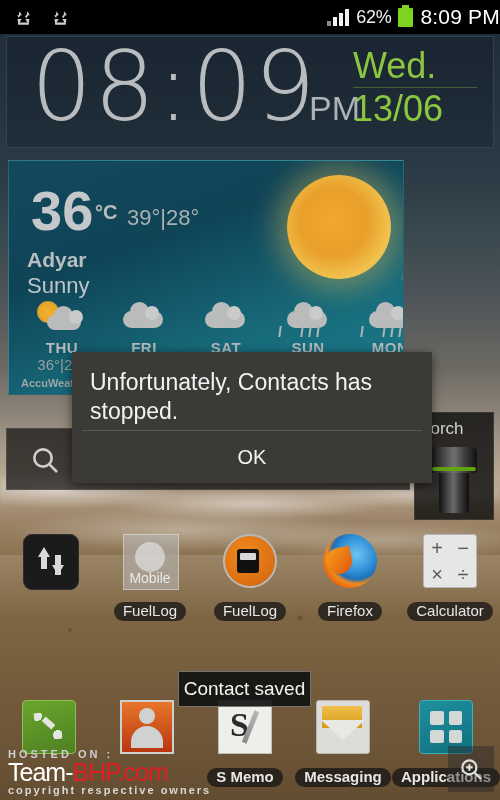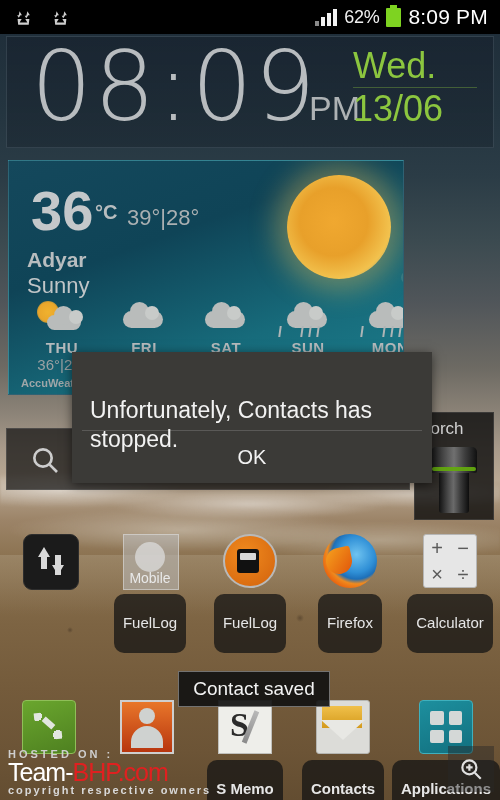--- a/index.html
+++ b/index.html
@@ -26,21 +26,21 @@
       radial-gradient(circle 3px at 70px 30px, rgba(60,45,30,.5), transparent),
       radial-gradient(circle 4px at 300px 18px, rgba(60,45,30,.45), transparent),
       radial-gradient(circle 3px at 150px 110px, rgba(60,45,30,.4), transparent),
       radial-gradient(circle 5px at 250px 90px, rgba(70,52,34,.4), transparent),
       radial-gradient(circle 3px at 430px 140px, rgba(60,45,30,.4), transparent);}
 
   
   .statusbar{position:absolute;left:0;top:0;width:500px;height:34px;background:#000;
     display:flex;align-items:center;color:#e8e8e8;font-size:19px;}
   .sb-left{display:flex;align-items:center;gap:18px;padding-left:14px;}
-  .sb-right{margin-left:auto;display:flex;align-items:center;gap:7px;padding-right:12px;}
+  .sb-right{margin-left:auto;display:flex;align-items:center;gap:7px;}
   .recycle{width:19px;height:19px;color:#cfcfcf;}
   .signal{display:flex;align-items:flex-end;gap:2px;height:17px;}
   .signal i{display:block;width:4px;background:#f2f2f2;}
   .signal i:nth-child(1){height:5px;background:#8a8a8a;}
   .signal i:nth-child(2){height:9px;}
   .signal i:nth-child(3){height:13px;}
   .signal i:nth-child(4){height:17px;}
   .batt-pct{font-size:18px;color:#f0f0f0;letter-spacing:-.3px;}
   .battery{position:relative;width:15px;height:19px;border:0;background:#7ed321;border-radius:1px;}
   .battery:before{content:"";position:absolute;left:4px;top:-3px;width:7px;height:3px;background:#7ed321;}
@@ -109,22 +109,22 @@
   .torch-head{position:absolute;left:16px;top:34px;width:46px;height:26px;
     background:linear-gradient(90deg,#141414 0%,#515151 32%,#707070 50%,#3d3d3d 74%,#101010 100%);
     border-radius:5px 5px 2px 2px;}
   .torch-ring{position:absolute;left:17px;top:54px;width:44px;height:4px;background:#63a80f;border-radius:2px;opacity:.95;}
 
   
   .iconrow{position:absolute;left:0;width:500px;display:flex;}
   .row1{top:534px;}
   .cell{flex:1;display:flex;flex-direction:column;align-items:center;}
   .icon{width:54px;height:54px;position:relative;}
-  .ilabel{margin-top:6px;font-size:15px;color:#e6e6e6;background:rgba(20,20,20,.75);
-    padding:20px 9px;border-radius:10px;line-height:1.25;white-space:nowrap;}
+  .ilabel{margin-top:14px;font-size:15px;color:#e6e6e6;background:rgba(20,20,20,.75);
+    padding:0 9px;border-radius:10px;line-height:1.25;white-space:nowrap;}
   .ic-data{width:54px;height:54px;background:#1b1b1b;border-radius:9px;border:1px solid #2d2d2d;}
   .ic-data:before{content:"";position:absolute;left:15px;top:13px;width:0;height:0;
     border-left:6px solid transparent;border-right:6px solid transparent;border-bottom:10px solid #d9d9d9;}
   .ic-data:after{content:"";position:absolute;left:15px;top:23px;width:12px;height:18px;
     background:linear-gradient(#d9d9d9,#d9d9d9) 3px 0/6px 12px no-repeat;}
   .arrdn{position:absolute;left:29px;top:31px;width:0;height:0;
     border-left:6px solid transparent;border-right:6px solid transparent;border-top:10px solid #d9d9d9;}
   .arrdn:before{content:"";position:absolute;left:-3px;top:-20px;width:6px;height:20px;background:#d9d9d9;}
   .ic-mobilewidget{width:54px;height:54px;background:rgba(185,185,185,.55);border:1px solid rgba(230,230,230,.5);}
   .ic-mobilewidget:before{content:"";position:absolute;left:12px;top:8px;width:30px;height:30px;border-radius:50%;background:rgba(220,220,220,.75);}
@@ -158,27 +158,27 @@
     background:linear-gradient(#b8b8b8,#8a8a8a);transform:rotate(22deg);}
   .ic-msg{width:54px;height:54px;background:#dcdcd8;border-radius:3px;border:1px solid #b5b5b1;box-sizing:border-box;overflow:hidden;}
   .ic-msg:before{content:"";position:absolute;left:6px;top:6px;width:40px;height:22px;background:linear-gradient(180deg,#f0c04a,#d49a1c);}
   .ic-msg:after{content:"";position:absolute;left:5px;top:20px;width:0;height:0;
     border-left:22px solid transparent;border-right:22px solid transparent;border-top:20px solid #e8e8e4;}
   .ic-apps{width:54px;height:54px;background:linear-gradient(160deg,#1d8f9e,#12707f);border-radius:4px;border:1px solid #3fb0bd;box-sizing:border-box;
     display:grid;grid-template-columns:1fr 1fr;grid-template-rows:1fr 1fr;gap:5px;padding:10px;}
   .ic-apps i{background:#d4d8d7;border-radius:2px;display:block;}
   .dialog{position:absolute;left:72px;top:352px;width:360px;height:131px;
     background:#3b3a37;box-shadow:0 2px 10px rgba(0,0,0,.55);}
-  .dlg-msg{padding:16px 18px 0 18px;color:#f2f2f2;font-size:23px;line-height:1.28;margin-top:28px;}
+  .dlg-msg{padding:16px 18px 0 18px;color:#f2f2f2;font-size:23px;line-height:1.28;}
   .dlg-div{position:absolute;left:10px;right:10px;top:78px;height:1px;background:rgba(255,255,255,.16);}
   .dlg-ok{position:absolute;left:0;right:0;top:79px;height:52px;display:flex;align-items:center;justify-content:center;
     color:#f2f2f2;font-size:20px;}
 
   
-  .toast{position:absolute;left:178px;top:671px;width:152px;height:36px;
+  .toast{position:absolute;left:178px;top:671px;width:133px;height:36px;
     background:rgba(18,18,18,.92);border:1px solid rgba(190,190,190,.55);box-sizing:border-box;
     display:flex;align-items:center;justify-content:center;color:#f3f3f3;font-size:19px;}
 
   
   .watermark{position:absolute;left:8px;bottom:4px;width:250px;line-height:1;}
   .wm-top{font-size:11px;color:#cfcfcf;letter-spacing:3px;font-weight:bold;}
   .wm-main{font-size:25px;font-weight:normal;letter-spacing:-1px;}
   .wm-main .w{color:#ffffff;} .wm-main .r{color:#e02020;}
   .wm-sub{font-size:11px;color:#d8d8d8;letter-spacing:2px;font-weight:bold;}
   .magnifier{position:absolute;right:6px;bottom:8px;width:46px;height:46px;
@@ -370,21 +370,21 @@
     <div class="cell">
       <div class="icon">
           <div class="ic-smemo"></div>
         </div>
       <div class="ilabel">S Memo</div>
     </div>
     <div class="cell">
       <div class="icon">
           <div class="ic-msg"></div>
         </div>
-      <div class="ilabel">Contacts</div>
+      <div class="ilabel">Messaging</div>
     </div>
     <div class="cell">
       <div class="icon">
         <div class="ic-apps">
             <i></i>
             <i></i>
             <i></i>
             <i></i>
           </div>
       </div>

